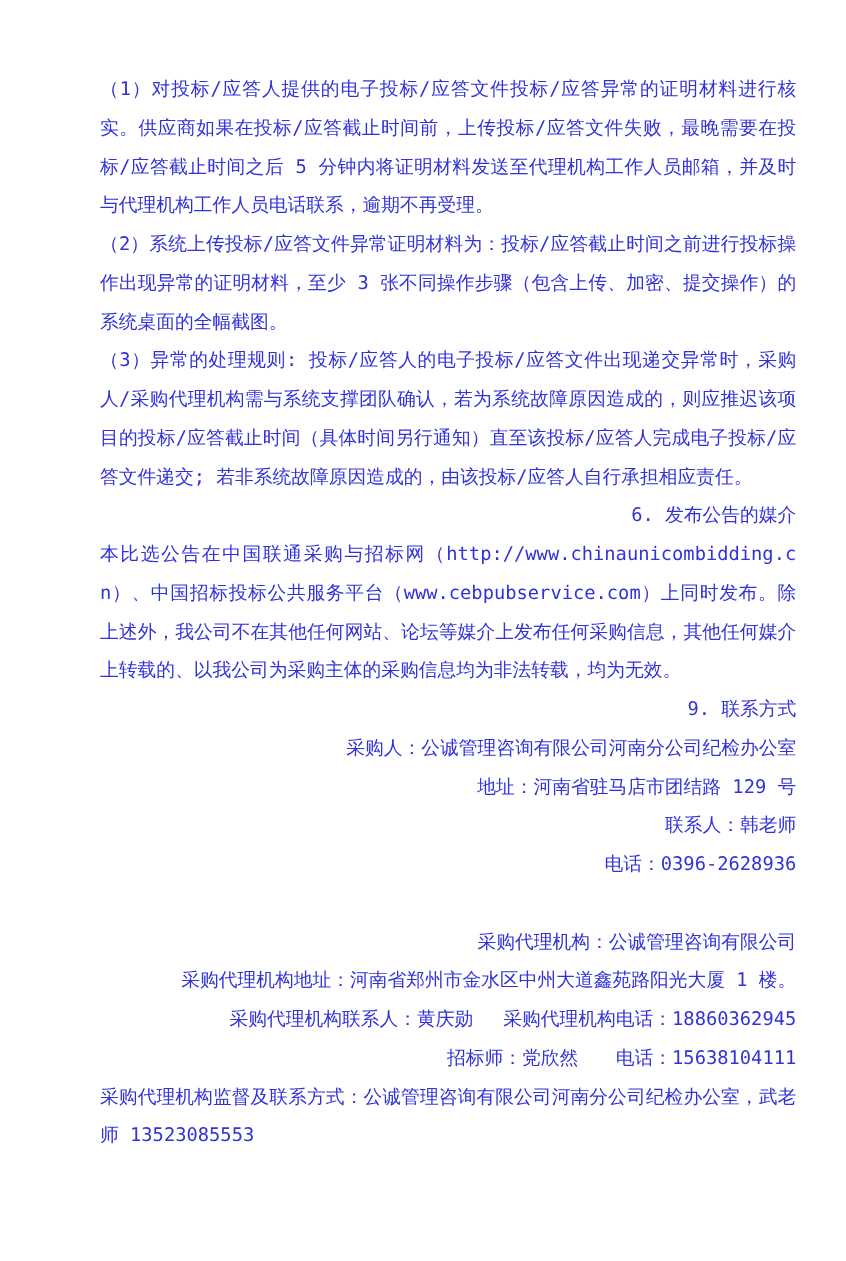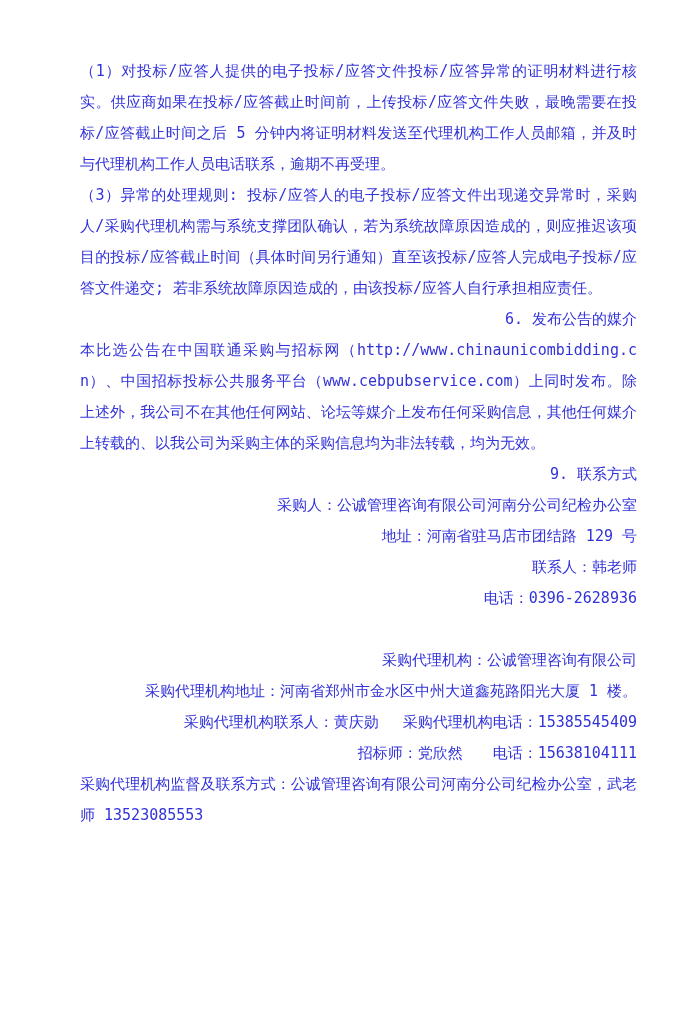--- a/index.html
+++ b/index.html
@@ -34,31 +34,32 @@
   }
   .spacer {
     height: 31px;
   }
 </style>
 </head>
 <body>
 
 <div class="page">
   <p>（1）对投标/应答人提供的电子投标/应答文件投标/应答异常的证明材料进行核实。供应商如果在投标/应答截止时间前，上传投标/应答文件失败，最晚需要在投标/应答截止时间之后 5 分钟内将证明材料发送至代理机构工作人员邮箱，并及时与代理机构工作人员电话联系，逾期不再受理。</p>
+  <p>（2）系统上传投标/应答文件异常证明材料为：投标/应答截止时间之前进行投标操作出现异常的证明材料，至少 3 张不同操作步骤（包含上传、加密、提交操作）的系统桌面的全幅截图。</p>
   <p>（3）异常的处理规则: 投标/应答人的电子投标/应答文件出现递交异常时，采购人/采购代理机构需与系统支撑团队确认，若为系统故障原因造成的，则应推迟该项目的投标/应答截止时间（具体时间另行通知）直至该投标/应答人完成电子投标/应答文件递交; 若非系统故障原因造成的，由该投标/应答人自行承担相应责任。</p>
 
   <p class="line">6.  发布公告的媒介</p>
   <p>本比选公告在中国联通采购与招标网（http://www.chinaunicombidding.cn）、中国招标投标公共服务平台（www.cebpubservice.com）上同时发布。除上述外，我公司不在其他任何网站、论坛等媒介上发布任何采购信息，其他任何媒介上转载的、以我公司为采购主体的采购信息均为非法转载，均为无效。</p>
 
   <p class="line">9.  联系方式</p>
   <p class="line">采购人：公诚管理咨询有限公司河南分公司纪检办公室</p>
   <p class="line">地址：河南省驻马店市团结路 129 号</p>
   <p class="line">联系人：韩老师</p>
   <p class="line">电话：0396-2628936</p>
 
   <div class="spacer"></div>
 
   <p class="line">采购代理机构：公诚管理咨询有限公司</p>
   <p class="line">采购代理机构地址：河南省郑州市金水区中州大道鑫苑路阳光大厦 1 楼。</p>
-  <p class="line">采购代理机构联系人：黄庆勋　 采购代理机构电话：15385545409</p>
+  <p class="line">采购代理机构联系人：黄庆勋　 采购代理机构电话：18860362945</p>
   <p class="line">招标师：党欣然　　电话：15638104111</p>
   <p>采购代理机构监督及联系方式：公诚管理咨询有限公司河南分公司纪检办公室，武老师 13523085553</p>
 </div>
 
 </body></html>

